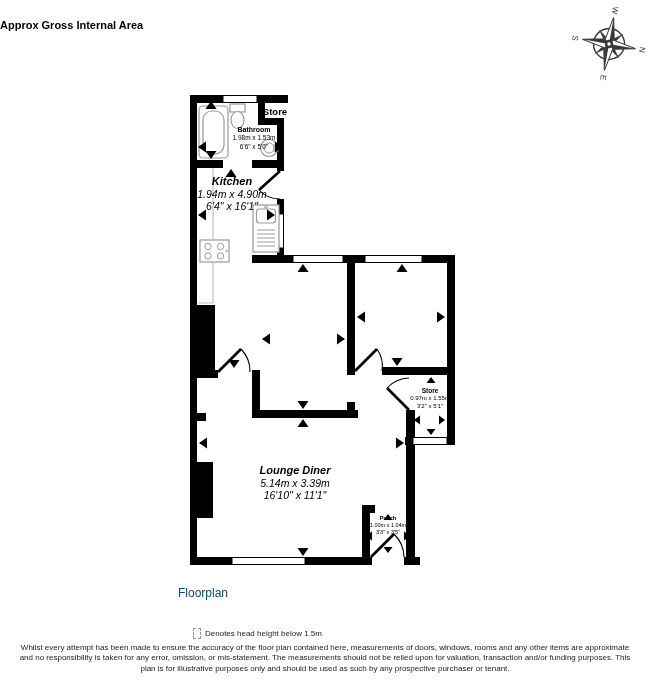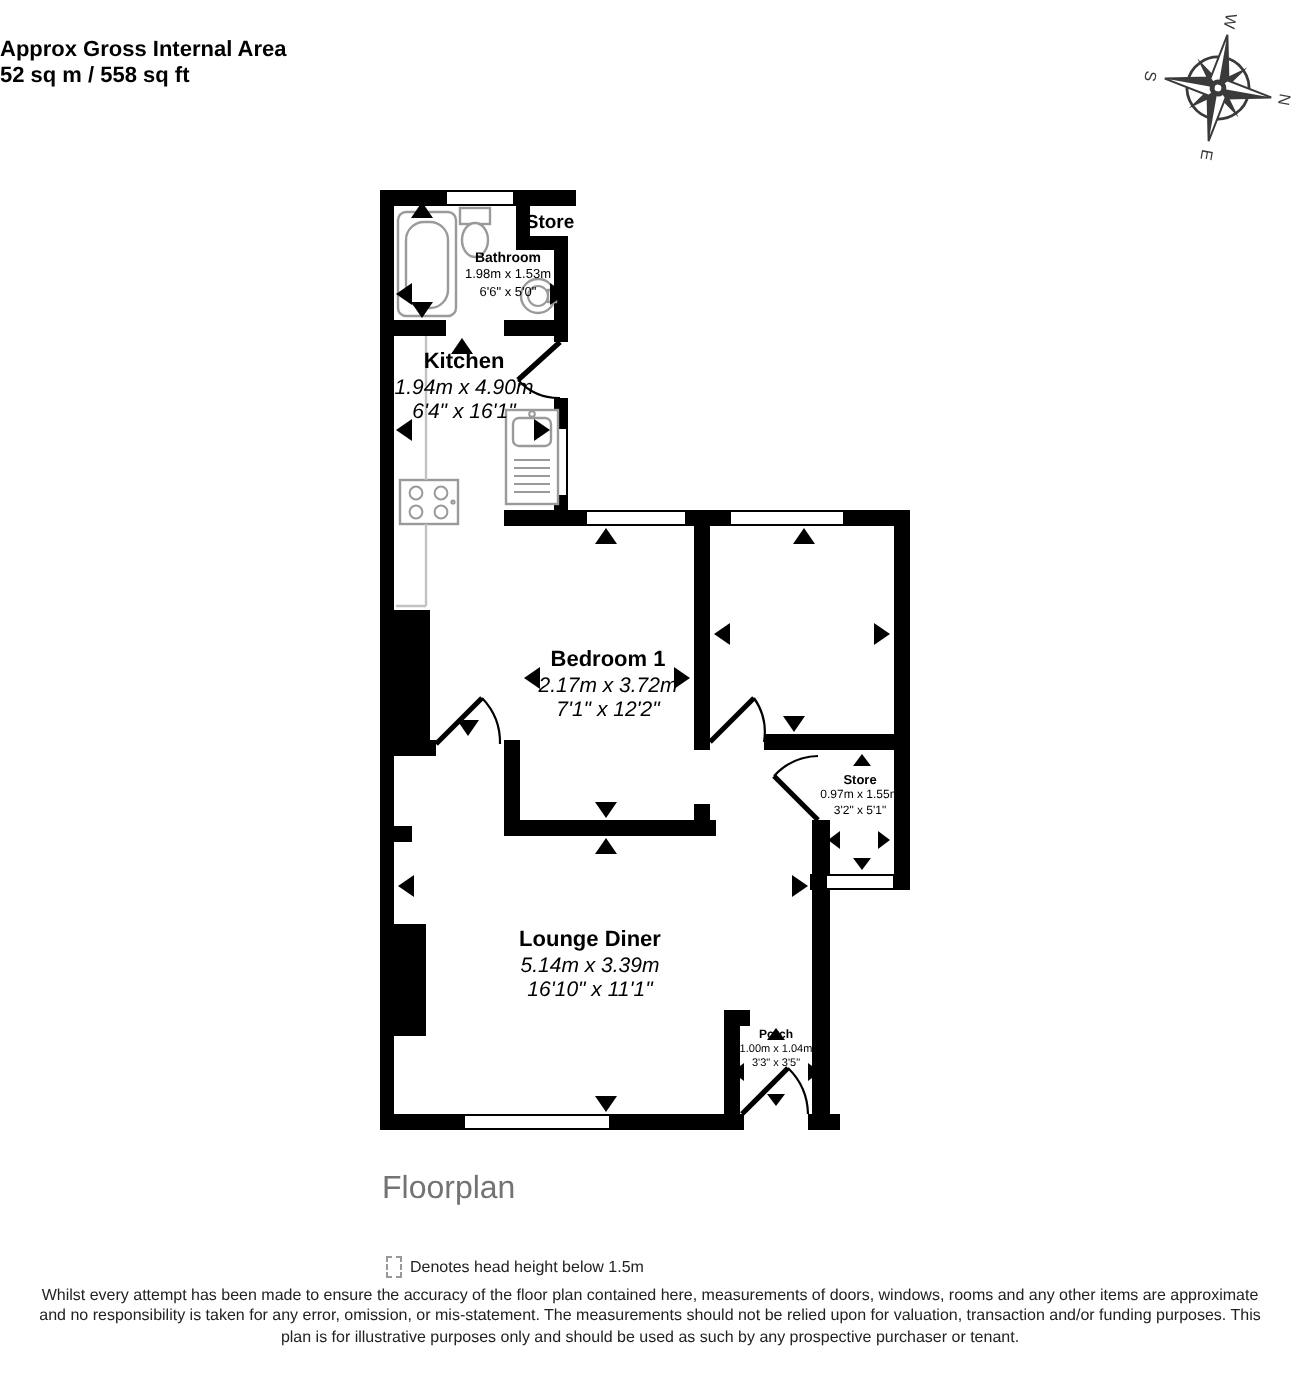--- a/index.html
+++ b/index.html
@@ -4,30 +4,30 @@
 <style>
   html,body{margin:0;padding:0;background:#fff;}
   .page{position:relative;width:650px;height:693px;background:#fff;
         font-family:"Liberation Sans",sans-serif;color:#000;overflow:hidden;}
   .abs{position:absolute;}
   .title{left:0;top:19px;width:650px;text-align:left;font-weight:bold;
          font-size:11px;line-height:13px;}
   svg.plan{left:0;top:0;}
   .room-label{position:absolute;transform:translateX(-50%);text-align:center;white-space:nowrap;}
   .room-label .rname{font-weight:bold;}
-  .lg .rname{font-size:11px;line-height:13px;}
+  .lg .rname{font-size:11px;line-height:13px;font-style:italic;}
   .lg .rdim{font-size:10.5px;line-height:12px;font-style:italic;}
   .md .rname{font-size:9.5px;line-height:11px;}
   .sm .rname{font-size:7px;line-height:9px;}
   .sm .rdim{font-size:6.5px;line-height:8.5px;}
   .xs .rname{font-size:6.5px;line-height:8px;}
   .xs .rdim{font-size:6px;line-height:7.5px;}
   .xxs .rname{font-size:6px;line-height:7px;}
   .xxs .rdim{font-size:5.5px;line-height:7px;}
-  .caption{left:191px;top:586px;font-size:16px;color:#737373;}
+  .caption{left:178px;top:586px;font-size:12px;color:#0c4a6e;}
   .legend{left:193px;top:628px;font-size:8px;color:#222;display:flex;align-items:center;gap:4px;justify-content:flex-end;}
   .legend .dashed-box{display:inline-block;width:6px;height:9px;border:1px dashed #999;background:#fff;}
   .disclaimer{left:15px;top:643px;width:620px;text-align:center;font-size:8px;
               line-height:10.4px;color:#222;}
   .wall{fill:#000;stroke:none;}
   .win{fill:#fff;stroke:#000;stroke-width:1;}
   .fx{fill:#fff;stroke:#9a9a9a;stroke-width:1.2;}
   .fxl{fill:none;stroke:#9a9a9a;stroke-width:1;}
   .counter{fill:none;stroke:#c2c2c2;stroke-width:1.2;}
   .leaf{stroke:#000;stroke-width:2.6;fill:none;}
@@ -35,21 +35,20 @@
   .arrow{fill:#000;}
   .compass-line{stroke:#3a3a3a;fill:none;}
 </style>
 </head>
 <body>
 
 <div class="page">
 
   <div class="abs title">
     <div>Approx Gross Internal Area</div>
-    <div>52 sq m / 558 sq ft</div>
   </div>
 
   <svg class="abs plan" width="650" height="693" viewBox="0 0 650 693">
 
     <g>
       <rect class="wall" x="190" y="95" width="7" height="470"></rect>
       <rect class="wall" x="190" y="95" width="98" height="8"></rect>
       <rect class="wall" x="258" y="103" width="7" height="17"></rect>
       <rect class="wall" x="258" y="118" width="26" height="7"></rect>
       <rect class="wall" x="277" y="125" width="7" height="46"></rect>
@@ -195,25 +194,20 @@
   <div class="room-label md" style="left:275px;top:106px;">
     <div class="rname">Store</div>
   </div>
 
   <div class="room-label lg" style="left:232px;top:175px;">
     <div class="rname">Kitchen</div>
     <div class="rdim">1.94m x 4.90m</div>
     <div class="rdim">6'4" x 16'1"</div>
   </div>
 
-  <div class="room-label lg" style="left:304px;top:324px;">
-    <div class="rname">Bedroom 1</div>
-    <div class="rdim">2.17m x 3.72m</div>
-    <div class="rdim">7'1" x 12'2"</div>
-  </div>
 
 
   <div class="room-label xs" style="left:430px;top:387px;">
     <div class="rname">Store</div>
     <div class="rdim">0.97m x 1.55m</div>
     <div class="rdim">3'2" x 5'1"</div>
   </div>
 
   <div class="room-label lg" style="left:295px;top:464px;text-align:center;">
     <div class="rname">Lounge Diner</div>

